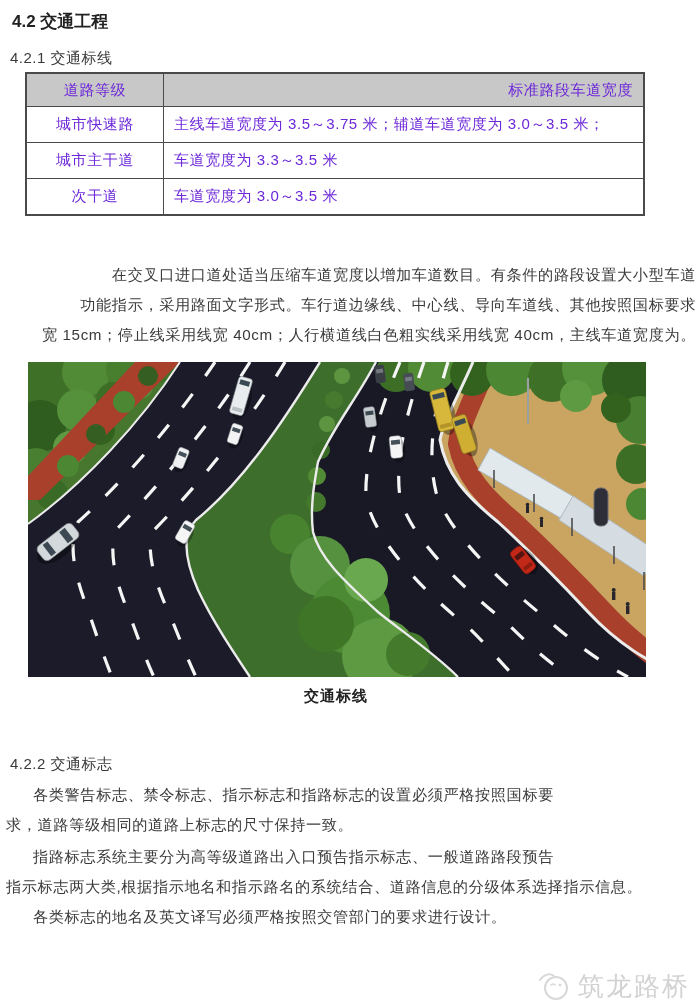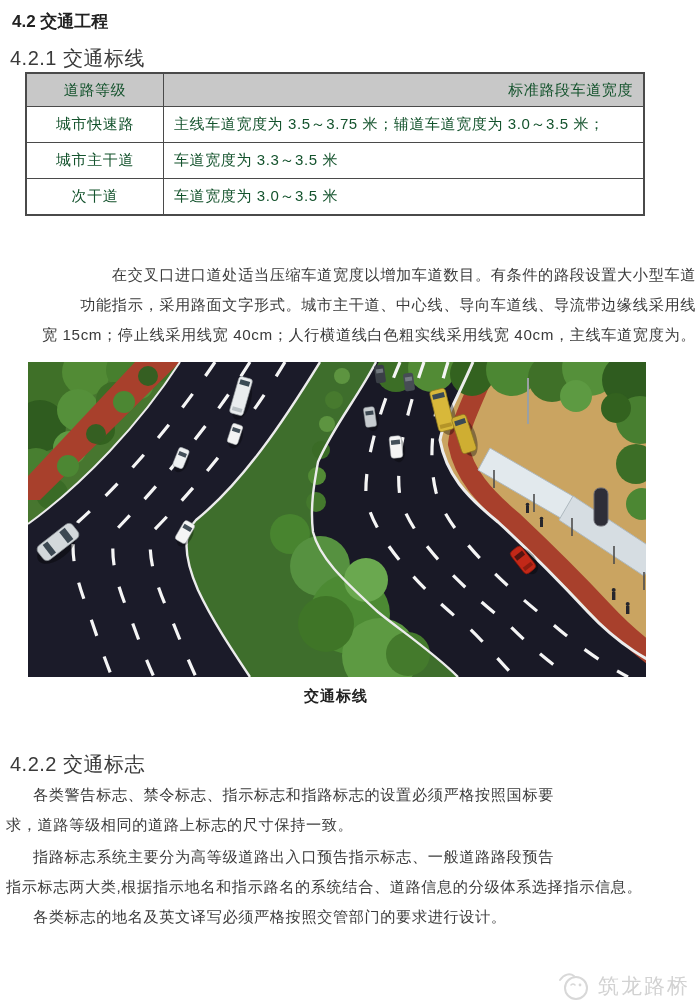--- a/index.html
+++ b/index.html
@@ -1,42 +1,42 @@
 <!DOCTYPE html>
 <html><head>
 <meta charset="utf-8">
 <style>
   html,body{margin:0;padding:0;background:#ffffff;}
   body{width:696px;height:1007px;overflow:hidden;
        font-family:"Liberation Sans","DejaVu Sans",sans-serif;color:#333;}
   .page{position:relative;width:696px;height:1007px;background:#fff;padding:0 0 0 6px;box-sizing:border-box;}
   .h1{font-size:17px;font-weight:bold;color:#222;margin:12px 0 0 6px;line-height:20px;}
-  .h2{font-size:20px;font-weight:normal;color:#3a3a3a;margin:16px 0 0 4px;line-height:20px;letter-spacing:.5px;}
+  .h2{font-size:15px;font-weight:normal;color:#3a3a3a;margin:16px 0 0 4px;line-height:20px;letter-spacing:.5px;}
   .pline{font-size:15.2px;color:#3a3a3a;line-height:30px;letter-spacing:.6px;margin:0;white-space:nowrap;}
   .p-single{font-size:15.2px;color:#3a3a3a;line-height:20px;letter-spacing:.6px;margin:14px 0 0 0;}
   .indent{text-indent:27px;}
   .para{margin-top:44px;text-align:right;}
   .para2{margin-top:6px;}
   .para3{margin-top:2px;}
   table.spec{border-collapse:collapse;margin:4px 0 0 19px;table-layout:fixed;width:620px;
-             font-size:15px;color:#14532d;}
+             font-size:15px;color:#6d28d9;}
   table.spec th,table.spec td{border:1px solid #4a4a4a;padding:0 10px;letter-spacing:.6px;}
   table.spec{border:2px solid #4a4a4a;}
   table.spec th{background:#c8c8c8;font-weight:normal;height:32px;}
   table.spec td{height:35px;}
   td.c1{text-align:center;width:116px;}
   td.c2,th.c2{text-align:left;}
   th.c1{width:116px;}
   th.c2{text-align:right;}
   .photo-frame{margin:12px 0 0 22px;width:618px;height:315px;overflow:hidden;background:#24311c;}
   .caption{width:660px;text-align:center;font-weight:bold;font-size:15px;color:#222;
            margin:9px 0 0 0;line-height:20px;letter-spacing:1px;}
   .sec2{margin-top:48px;}
   .watermark{position:absolute;right:6px;top:956px;display:flex;align-items:center;gap:6px;
-             color:#d2d2d2;font-size:21px;letter-spacing:2px;}
+             color:#d2d2d2;font-size:26px;letter-spacing:2px;}
   .wm-logo{width:36px;height:36px;}
 </style>
 </head>
 <body>
 
 <div class="page">
 
   <div class="h1">4.2 交通工程</div>
   <div class="h2">4.2.1 交通标线</div>
 
@@ -56,21 +56,21 @@
     </tr>
     <tr>
       <td class="c1">次干道</td>
       <td class="c2">车道宽度为 3.0～3.5 米</td>
     </tr>
   </tbody>
     </table>
 
   <div class="para">
     <div class="pline indent">在交叉口进口道处适当压缩车道宽度以增加车道数目。有条件的路段设置大小型车道</div>
-    <div class="pline">功能指示，采用路面文字形式。城市主干道、中心线、导向车道线、导流带边缘线采用线</div>
+    <div class="pline">功能指示，采用路面文字形式。车行道边缘线、中心线、导向车道线、其他按照国标要求</div>
     <div class="pline">宽 15cm；停止线采用线宽 40cm；人行横道线白色粗实线采用线宽 40cm，主线车道宽度为。</div>
   </div>
 
   <div class="photo-frame">
     <svg width="618" height="315" viewBox="0 0 618 315">
 
       <rect width="618" height="315" fill="#47762f"></rect>
       <g opacity="1">
         <circle cx="18" cy="22" r="28" fill="#3f7028"></circle>
           <circle cx="58" cy="10" r="24" fill="#528b35"></circle>

